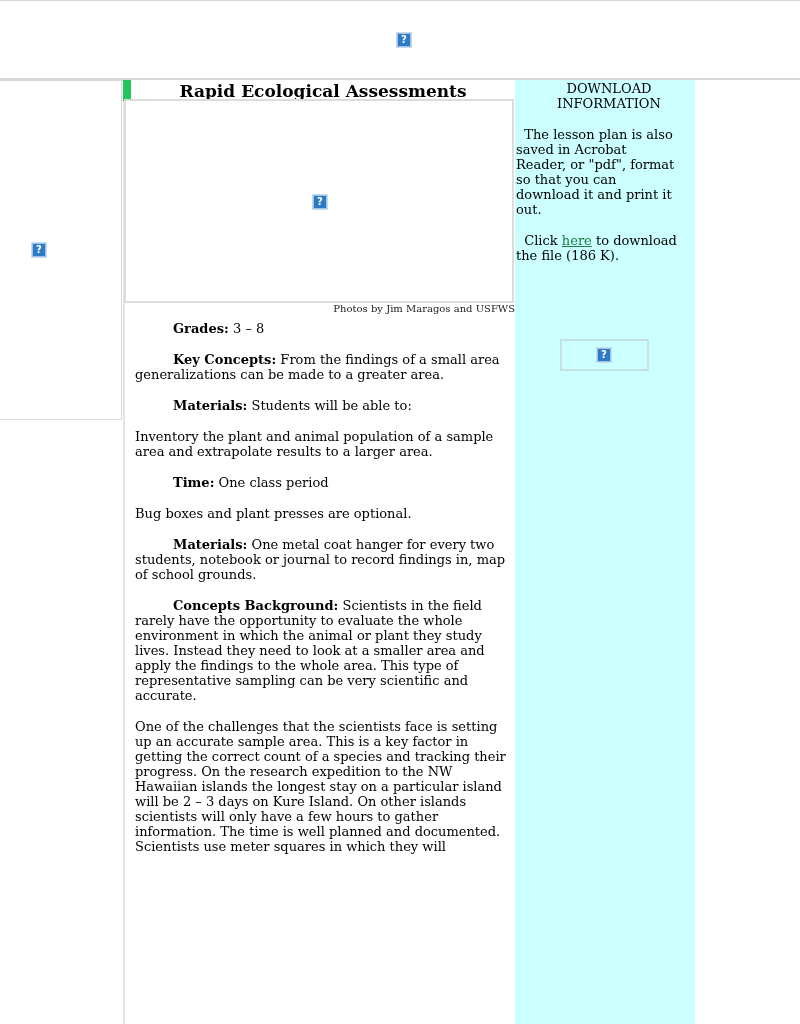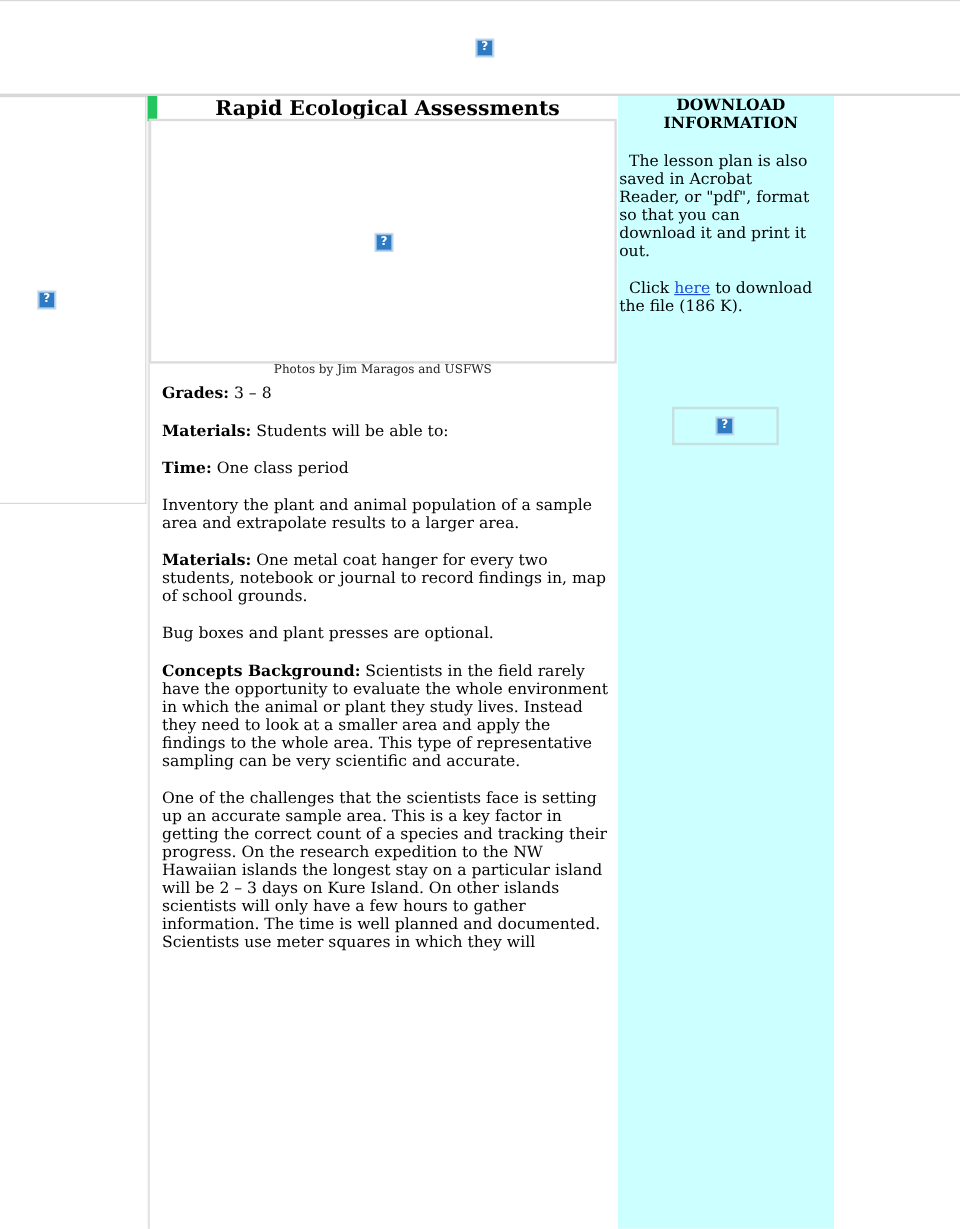--- a/index.html
+++ b/index.html
@@ -63,55 +63,55 @@
       position: absolute; left: 1px; top: 19px; width: 390px; height: 204px;
       border: 2px solid #dcdcdc;
       box-sizing: border-box;
       background: #fff;
     }
     .photo-left-rule {
       position:absolute; left:0; top: 0; width: 2px; height: 944px; background:#e4e4e4;
     }
     .caption {
       position: absolute; left: 0; top: 222px; width: 392px;
-      text-align: center;
+      text-align: right;
       font-size: 10px;
       line-height: 14px;
       color: #222;
     }
     .body-text {
       position: absolute; left: 12px; top: 241px; width: 372px;
       font-size: 13px;
       line-height: 15px;
     }
     .body-text p {
       margin: 0 0 16px 0;
     }
-    .body-text b { font-weight: bold; }
+    .body-text b { font-weight: bold; margin-left: 38px; }
     .right-panel {
       position: absolute; left: 515px; top: 80px; width: 180px; height: 944px;
       background: #ccffff;
     }
     .right-panel .dl-title {
       position: absolute; left: 0; top: 1px; width: 180px;
       text-align: center;
-      font-weight: bold;
+      font-weight: normal;
       font-size: 13px;
       line-height: 15px;
       padding-left: 8px;
       box-sizing: border-box;
     }
     .right-panel .dl-body {
       position: absolute; left: 1px; top: 47px; width: 162px;
       font-size: 13px;
       line-height: 15px;
     }
     .right-panel .dl-body p { margin: 0 0 16px 0; }
     .right-panel a {
-      color: #1d4ed8;
+      color: #15803d;
       text-decoration: underline;
     }
     .acrobat-box {
       position: absolute; left: 45px; top: 259px; width: 89px; height: 32px;
       border: 2px solid #c5e0e0;
       box-sizing: border-box;
     }
   </style>
 </head>
 <body>
@@ -131,25 +131,26 @@
 <div class="center-col">
   <div class="photo-left-rule"></div>
   <h1 class="page-title" style="margin:0;">Rapid Ecological Assessments</h1>
   <div class="photo-frame">
     <div class="broken-img" style="left:187px; top:94px;">?</div>
   </div>
   <div class="caption">Photos by Jim Maragos and USFWS</div>
 
   <div class="body-text">
     <p><b>Grades:</b><span> 3 – 8</span></p>
+    <p><b>Key Concepts:</b><span> From the findings of a small area generalizations can be made to a greater area.</span></p>
     <p><b>Materials:</b><span> Students will be able to:</span></p>
+    <p><span>Inventory the plant and animal population of a sample area and extrapolate results to a larger area.</span></p>
     <p><b>Time:</b><span> One class period</span></p>
-    <p><span>Inventory the plant and animal population of a sample area and extrapolate results to a larger area.</span></p>
+    <p><span>Bug boxes and plant presses are optional.</span></p>
     <p><b>Materials:</b><span> One metal coat hanger for every two students, notebook or journal to record findings in, map of school grounds.</span></p>
-    <p><span>Bug boxes and plant presses are optional.</span></p>
     <p><b>Concepts Background:</b><span> Scientists in the field rarely have the opportunity to evaluate the whole environment in which the animal or plant they study lives. Instead they need to look at a smaller area and apply the findings to the whole area. This type of representative sampling can be very scientific and accurate.</span></p>
     <p><span>One of the challenges that the scientists face is setting up an accurate sample area. This is a key factor in getting the correct count of a species and tracking their progress. On the research expedition to the NW Hawaiian islands the longest stay on a particular island will be 2 – 3 days on Kure Island. On other islands scientists will only have a few hours to gather information. The time is well planned and documented. Scientists use meter squares in which they will</span></p>
   </div>
 </div>
 
 <div class="right-panel">
   <div class="dl-title">
     <div>DOWNLOAD</div>
     <div>INFORMATION</div>
   </div>

